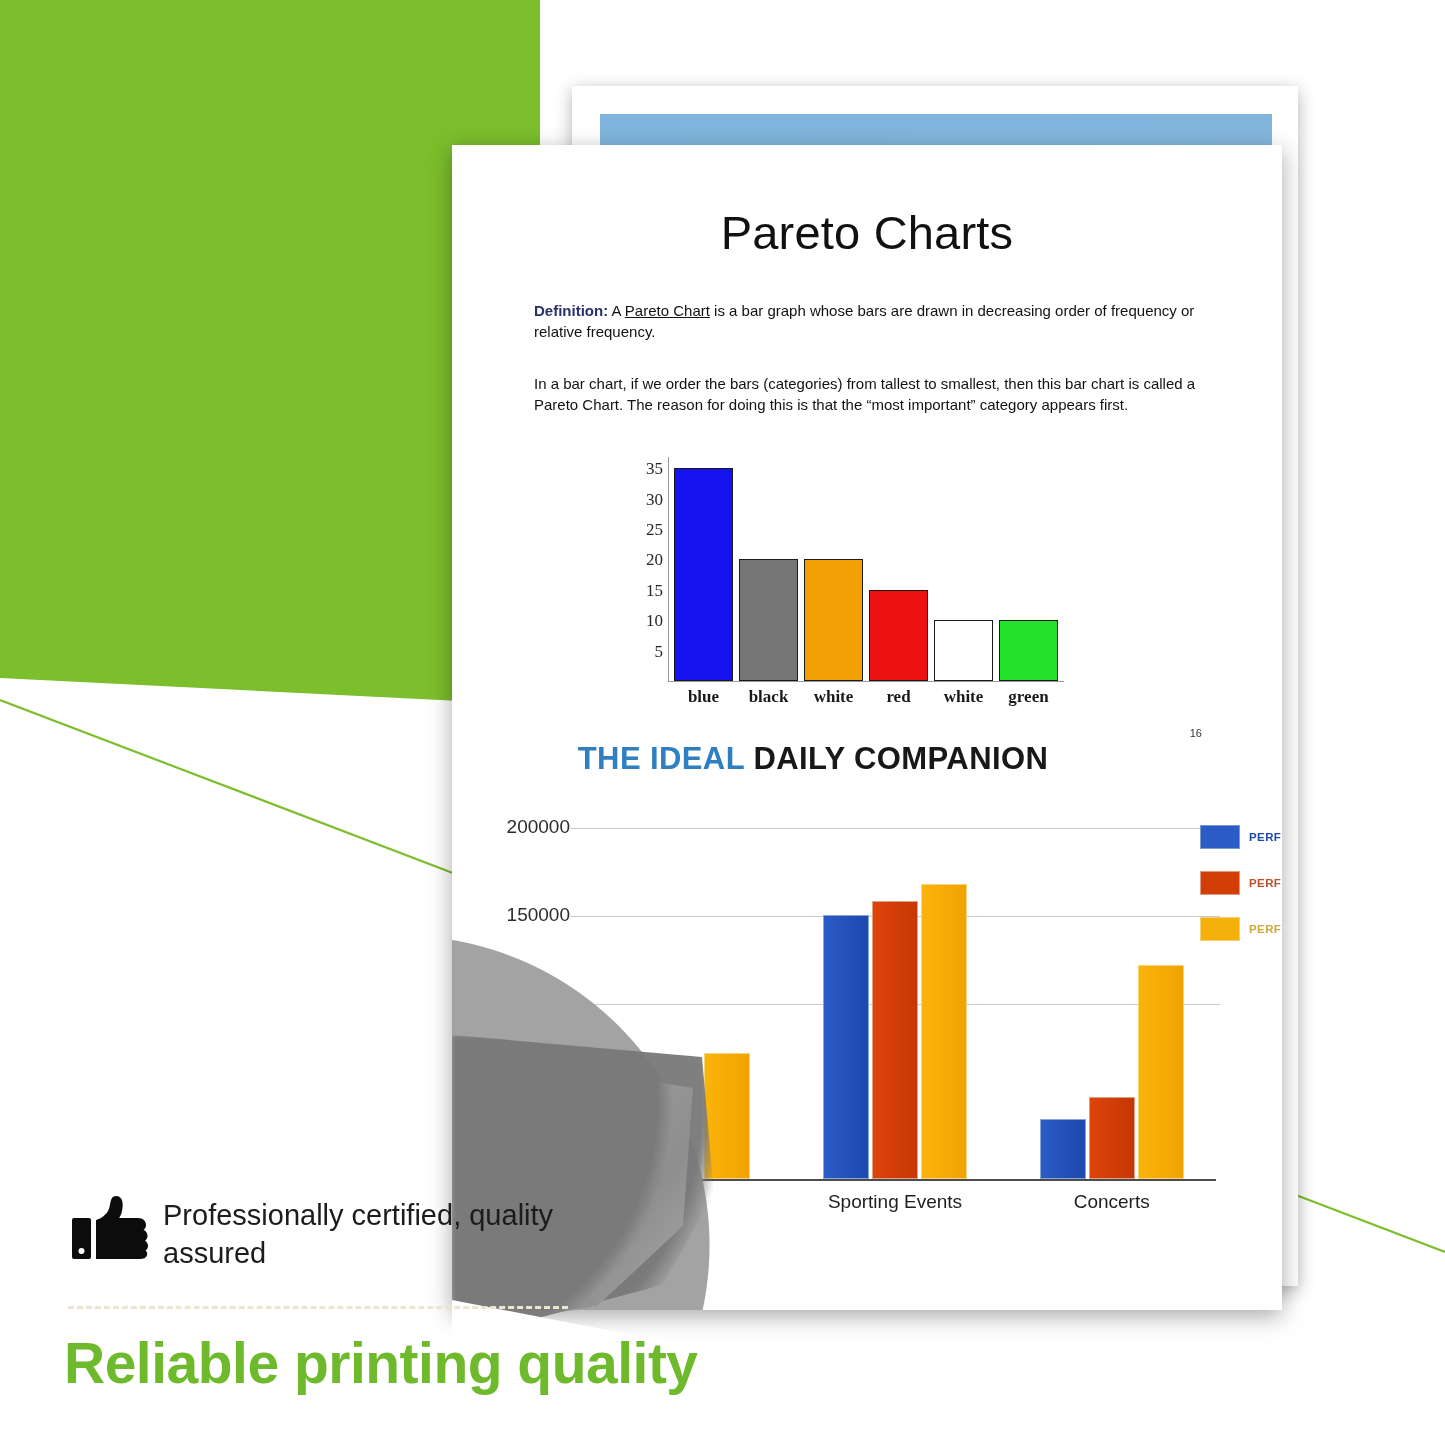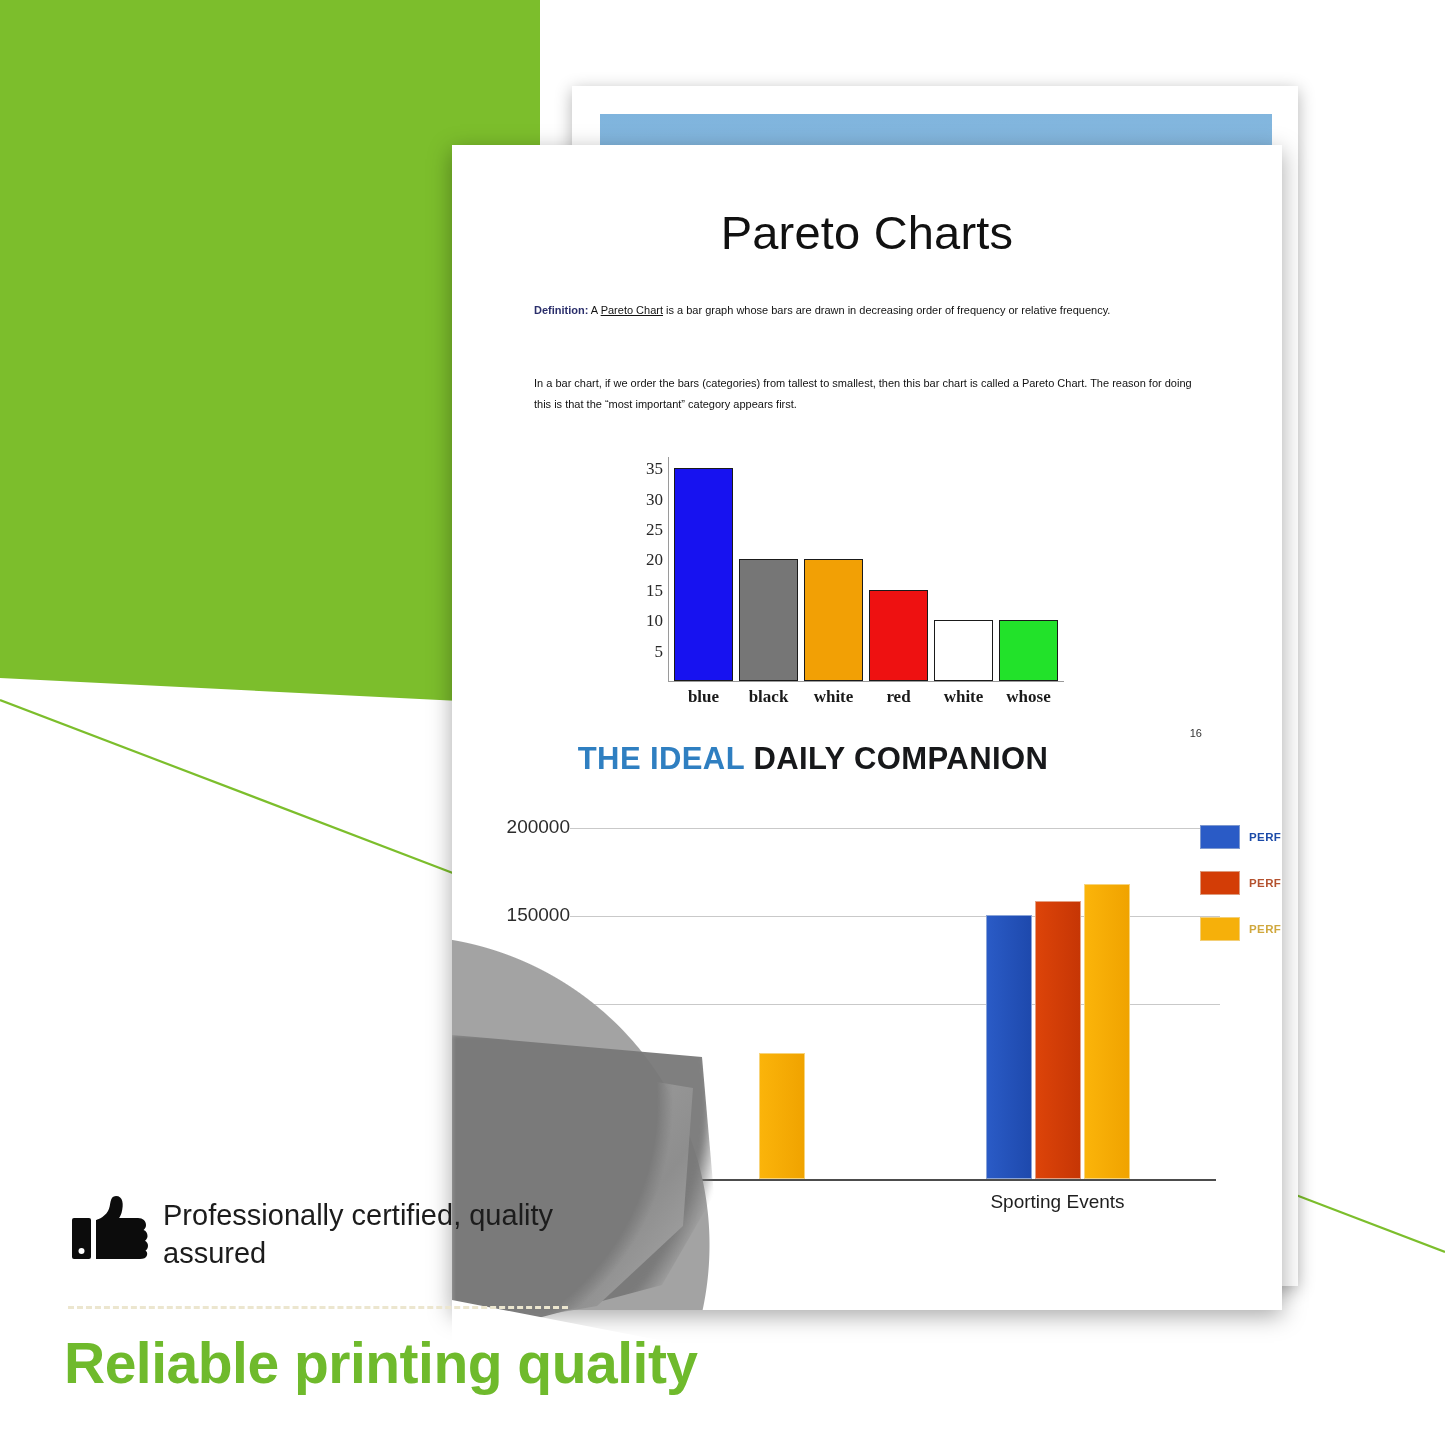--- a/index.html
+++ b/index.html
@@ -135,21 +135,21 @@
   }
 
   
   .slide-title{
     position:absolute;left:0;right:0;top:60px;
     text-align:center;font-size:47px;color:#111;font-weight:400;
     letter-spacing:.2px;
   }
   .para{
     position:absolute;left:82px;width:666px;
-    font-size:11px;line-height:21px;color:#121212;
+    font-size:15px;line-height:21px;color:#121212;
   }
   .para.p1{top:155px;}
   .para.p2{top:228px;}
   .def-word{font-weight:bold;color:#2b2f6b;}
   .u{text-decoration:underline;}
 
   
   .pareto{
     position:absolute;left:216px;top:312px;width:390px;height:225px;
   }
@@ -291,21 +291,21 @@
             <div class="bar" style="height: 91.2162px; background: rgb(238, 17, 17);"></div>
             <div class="bar" style="height: 60.8108px; background: rgb(255, 255, 255);"></div>
             <div class="bar" style="height: 60.8108px; background: rgb(34, 226, 42);"></div>
           </div>
         <div class="cats" id="pareto-cats">
             <div class="cat">blue</div>
             <div class="cat">black</div>
             <div class="cat">white</div>
             <div class="cat">red</div>
             <div class="cat">white</div>
-            <div class="cat">whose</div>
+            <div class="cat">green</div>
           </div>
       </div>
 
       <div class="page-num">16</div>
 
       <div class="slide2">
         <div class="s2-title">
           <span class="blue">THE IDEAL</span><span class="black"> DAILY COMPANION</span>
         </div>
 
@@ -324,20 +324,26 @@
                 <div class="gbar b" style="height: 0px; visibility: hidden;"></div>
                 <div class="gbar r" style="height: 0px; visibility: hidden;"></div>
                 <div class="gbar y" style="height: 123.721px;"></div>
               </div>
               <div class="group">
                 <div class="gbar b" style="height: 261.581px;"></div>
                 <div class="gbar r" style="height: 275.721px;"></div>
                 <div class="gbar y" style="height: 293.395px;"></div>
                 <div class="glabel">Sporting Events</div>
               </div>
+              <div class="group">
+                <div class="gbar b" style="height: 58.3256px;"></div>
+                <div class="gbar r" style="height: 79.5349px;"></div>
+                <div class="gbar y" style="height: 212.093px;"></div>
+                <div class="glabel">Concerts</div>
+              </div>
             </div>
         </div>
 
         <div class="legend" id="c2-legend">
             <div class="leg-row">
               <div class="leg-sw b"></div>
               <div class="leg-tx b">PERFECT</div>
             </div>
             <div class="leg-row">
               <div class="leg-sw r"></div>

